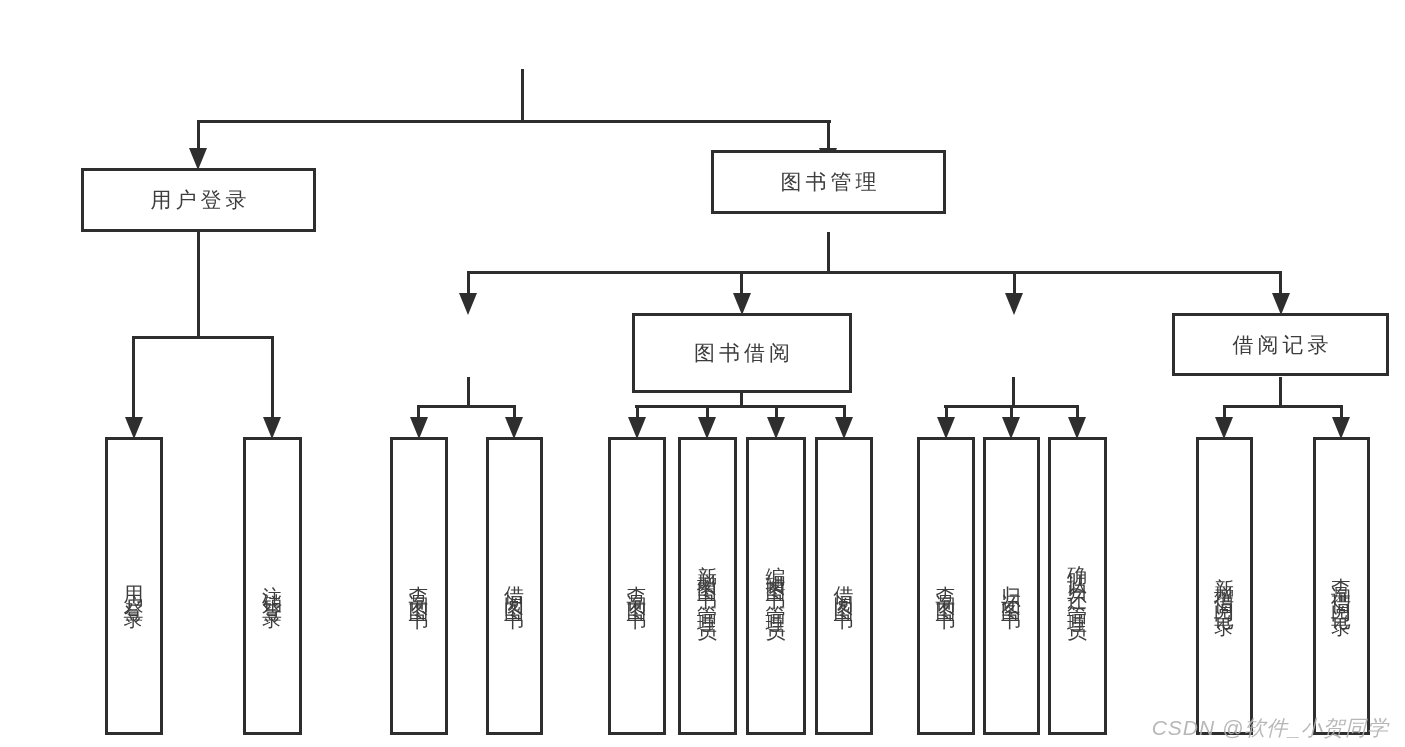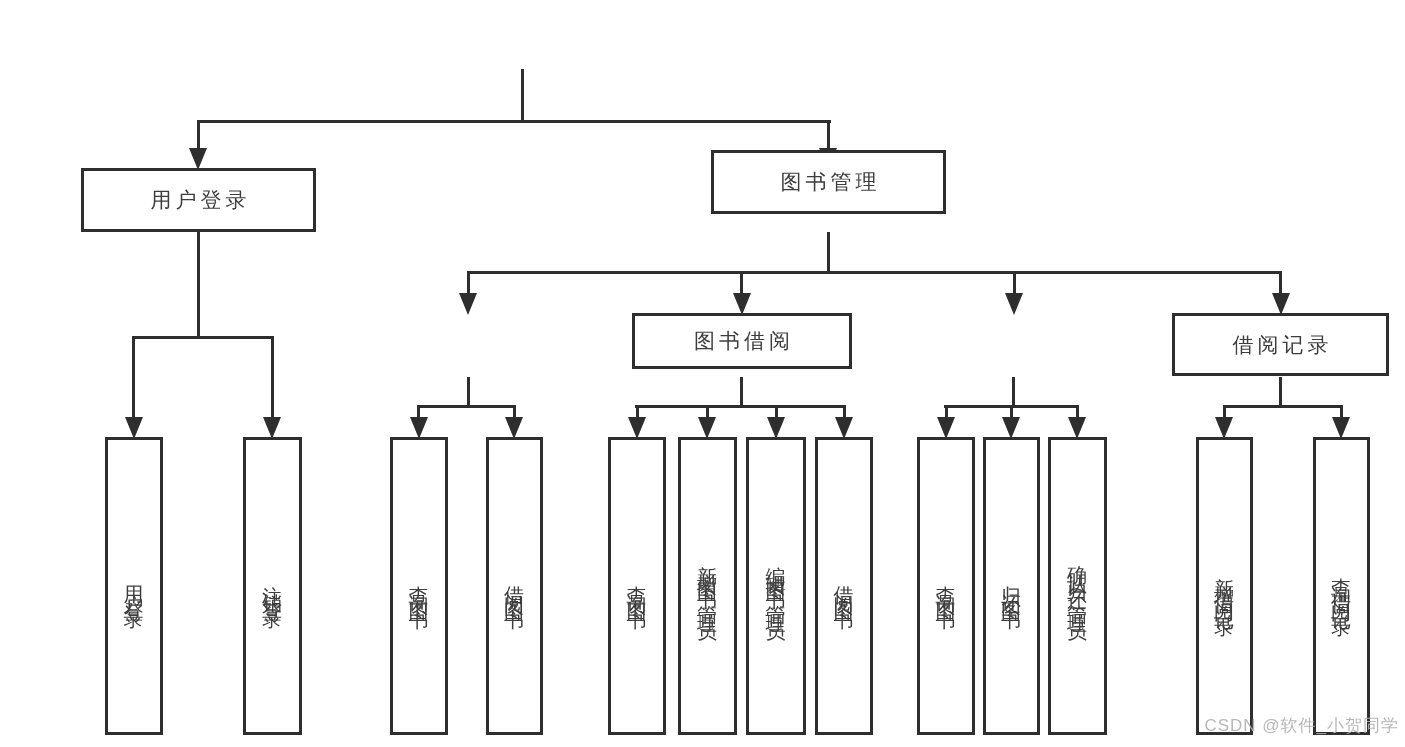--- a/index.html
+++ b/index.html
@@ -40,44 +40,45 @@
     position: absolute;
     width: 0; height: 0;
     border-left: 9px solid transparent;
     border-right: 9px solid transparent;
     border-top: 22px solid #2e2e2e;
     z-index: 1;
   }
   .wm {
     position: absolute;
     top: 714px;
-    right: 6px;
-    font-size: 17px;
+    right: 16px;
+    font-size: 21px;
     color: #b0b0b0;
     opacity: 0.9;
     letter-spacing: 1px;
     z-index: 4;
     pointer-events: none;
     white-space: nowrap;
+    font-style: italic;
   }
 </style>
 </head>
 <body>
 
 <div class="canvas">
 
 
   <div class="node h" style="left:81px; top:168px; width:235px; height:64px;">
     <span>用户登录</span>
   </div>
   <div class="node h" style="left:711px; top:150px; width:235px; height:64px;">
     <span>图书管理</span>
   </div>
 
-  <div class="node h" style="left:632px; top:313px; width:220px; height:56px;">
+  <div class="node h" style="left:632px; top:313px; width:220px; height:80px;">
     <span>图书借阅</span>
   </div>
   <div class="node h" style="left:1172px; top:313px; width:217px; height:63px;">
     <span>借阅记录</span>
   </div>
 
   <div class="node v" style="left:105px; top:437px; width:58px; height:298px;">
     <span>用户登录</span>
   </div>
   <div class="node v" style="left:243px; top:437px; width:59px; height:298px;">

